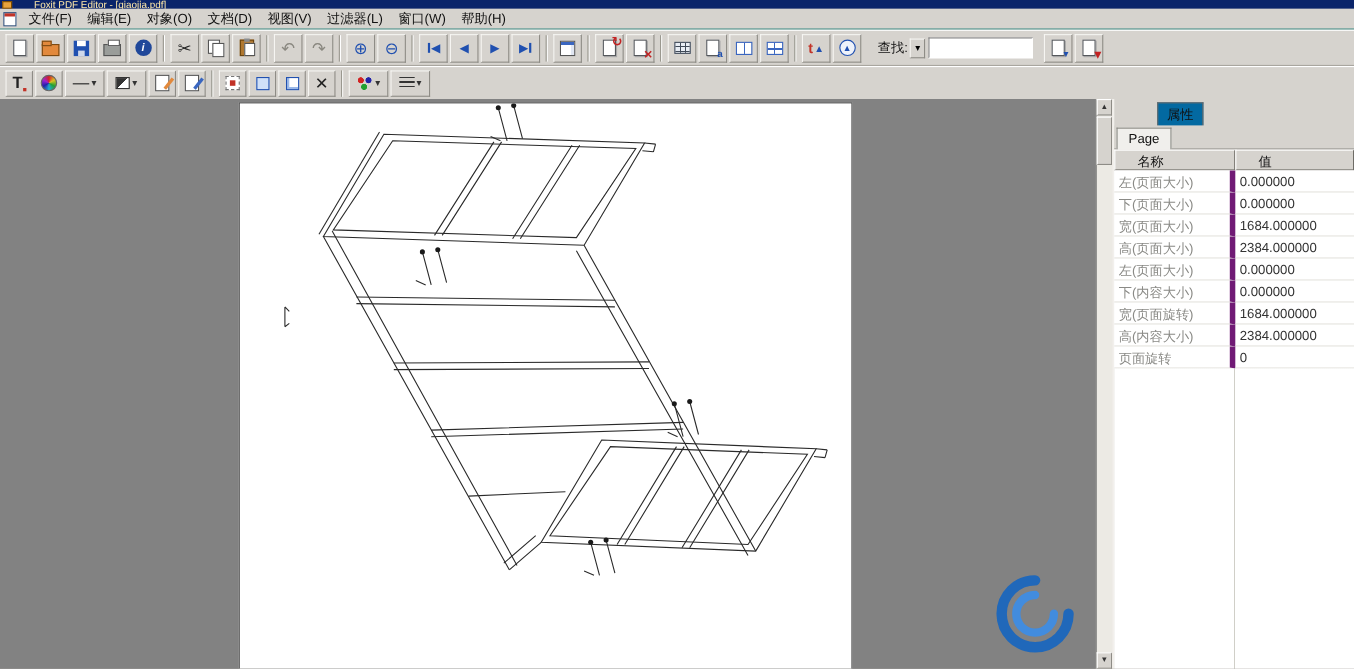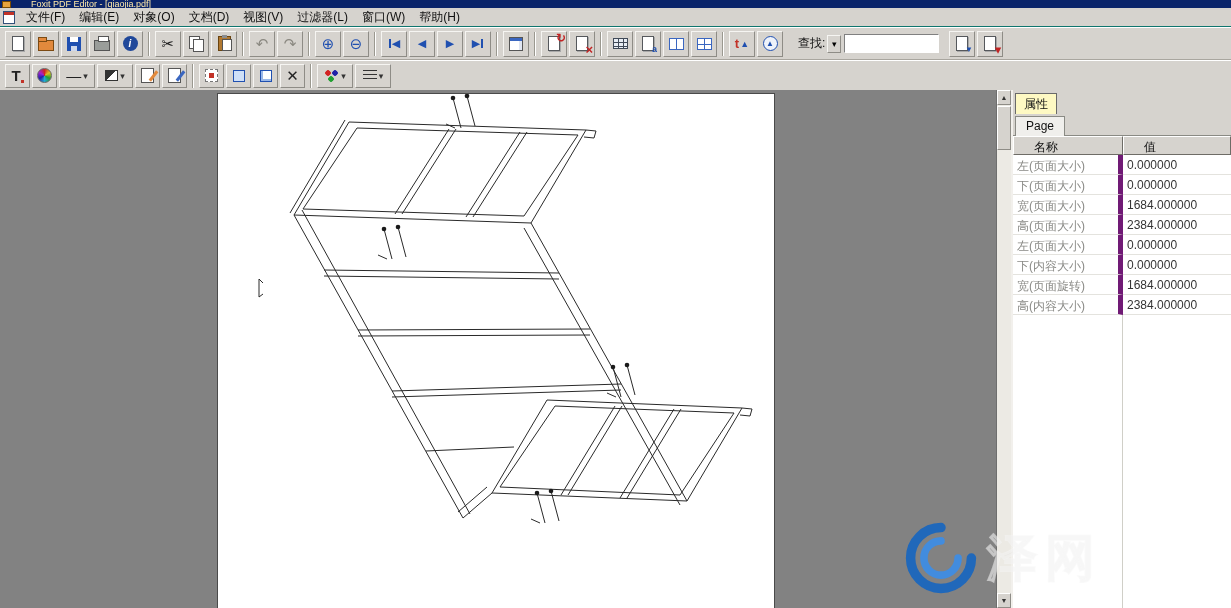--- a/index.html
+++ b/index.html
@@ -99,21 +99,21 @@
   
   .vscroll{width:15px;flex:none;background:#eceae4;display:flex;flex-direction:column;border-left:1px solid #6e6e6e;}
   .sb-btn{height:15px;flex:none;background:#d6d3ce;border:1px solid;border-color:#ffffff #8e8c86 #8e8c86 #ffffff;
     display:flex;align-items:center;justify-content:center;font-size:7px;color:#333;}
   .sb-thumb{height:44px;flex:none;background:#d6d3ce;border:1px solid;border-color:#ffffff #8e8c86 #8e8c86 #ffffff;margin:1px 0;}
   .sb-track{flex:1;}
 
   
   .props{width:220px;flex:none;background:#d6d3ce;border-left:2px solid #f2f0ec;display:flex;flex-direction:column;}
   .cap{height:24px;padding:3px 2px 0 2px;}
-  .cap-tab{display:inline-block;font-size:12px;color:#111;background:#fef9c3;border:1px solid #6a6a6a;border-bottom:none;padding:2px 8px 3px 8px;}
+  .cap-tab{display:inline-block;font-size:12px;color:#111;background:#0369a1;border:1px solid #6a6a6a;border-bottom:none;padding:2px 8px 3px 8px;margin-left:37px;}
   .ptab-row{height:22px;padding:2px 2px 0 2px;border-bottom:1px solid #8a8a84;background:#d6d3ce;}
   .ptab{display:inline-block;font-size:12px;color:#111;background:#f0efec;border:1px solid #8a8a84;border-bottom:none;padding:2px 10px 4px 10px;}
   .pgrid-head{display:flex;height:19px;}
   .ph-cell{font-size:12px;color:#111;padding:2px 0 0 20px;background:#d6d3ce;border:1px solid;border-color:#ffffff #6e6c66 #6e6c66 #ffffff;}
   .ph-name{width:110px;flex:none;}
   .ph-val{flex:1;}
   .prows{background:#fff;}
   .prow{display:flex;height:20px;background:#fff;}
   .pname{width:110px;flex:none;font-size:12px;color:#8a8a86;padding:3px 0 0 4px;border-right:5px solid #701a75;border-bottom:1px solid #e4e3de;overflow:hidden;white-space:nowrap;}
   .pval{flex:1;font-size:12px;color:#333;padding:3px 0 0 4px;border-bottom:1px solid #e4e3de;overflow:hidden;white-space:nowrap;}
@@ -337,21 +337,20 @@
         </g>
       </svg>
     </div>
   </div>
 
   <div class="watermark">
     <svg width="76" height="76" viewBox="0 0 80 80">
       <path d="M40 8 a32 32 0 1 0 32 32" fill="none" stroke="#1565c0" stroke-width="10" stroke-linecap="round" opacity="0.9"></path>
       <path d="M40 22 a18 18 0 1 0 18 18" fill="none" stroke="#3b8de8" stroke-width="8" stroke-linecap="round" opacity="0.9"></path>
     </svg>
-    <span class="wm-text">泽网</span>
   </div>
 
   <div class="vscroll">
     <div class="sb-btn">▲</div>
     <div class="sb-thumb"></div>
     <div class="sb-track"></div>
     <div class="sb-btn">▼</div>
   </div>
 
   <div class="props">
@@ -391,16 +390,20 @@
         <div class="pval">0.000000</div>
       </div>
       <div class="prow">
         <div class="pname">宽(页面旋转)</div>
         <div class="pval">1684.000000</div>
       </div>
       <div class="prow">
         <div class="pname">高(内容大小)</div>
         <div class="pval">2384.000000</div>
       </div>
+      <div class="prow">
+        <div class="pname">页面旋转</div>
+        <div class="pval">0</div>
+      </div>
     </div>
     <div class="pfiller"></div>
   </div>
 </div>
 
 </body></html>

